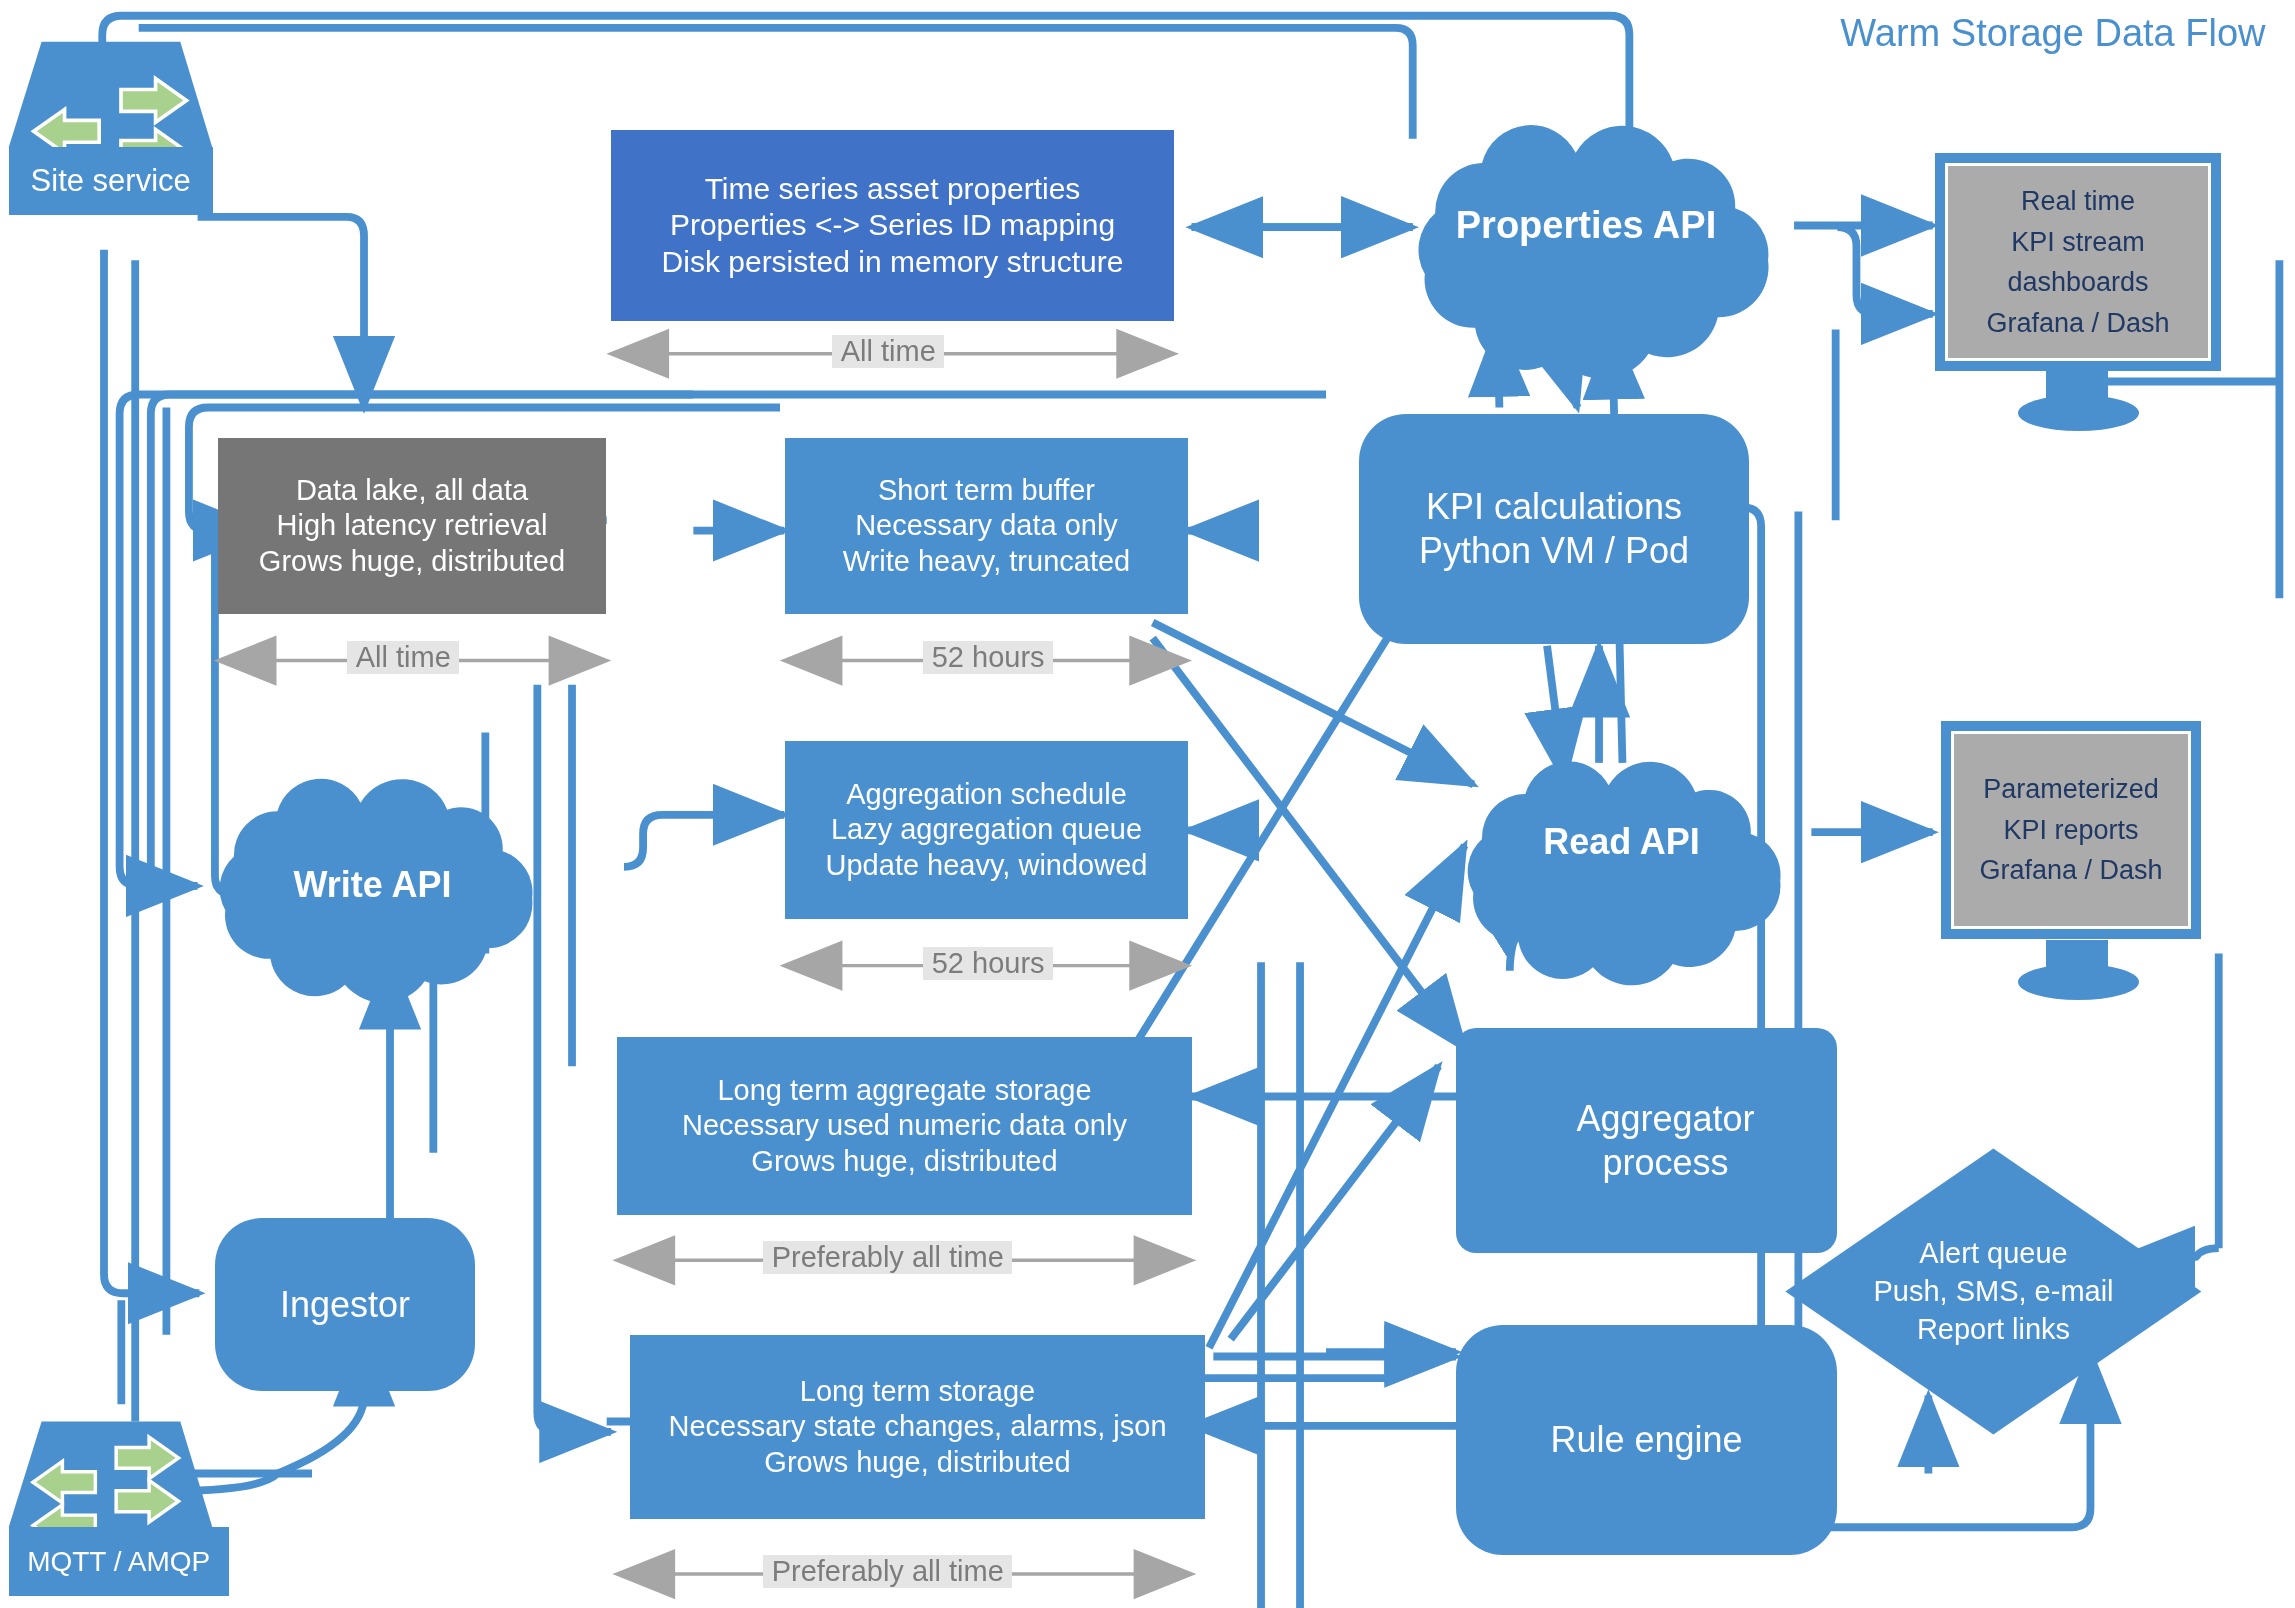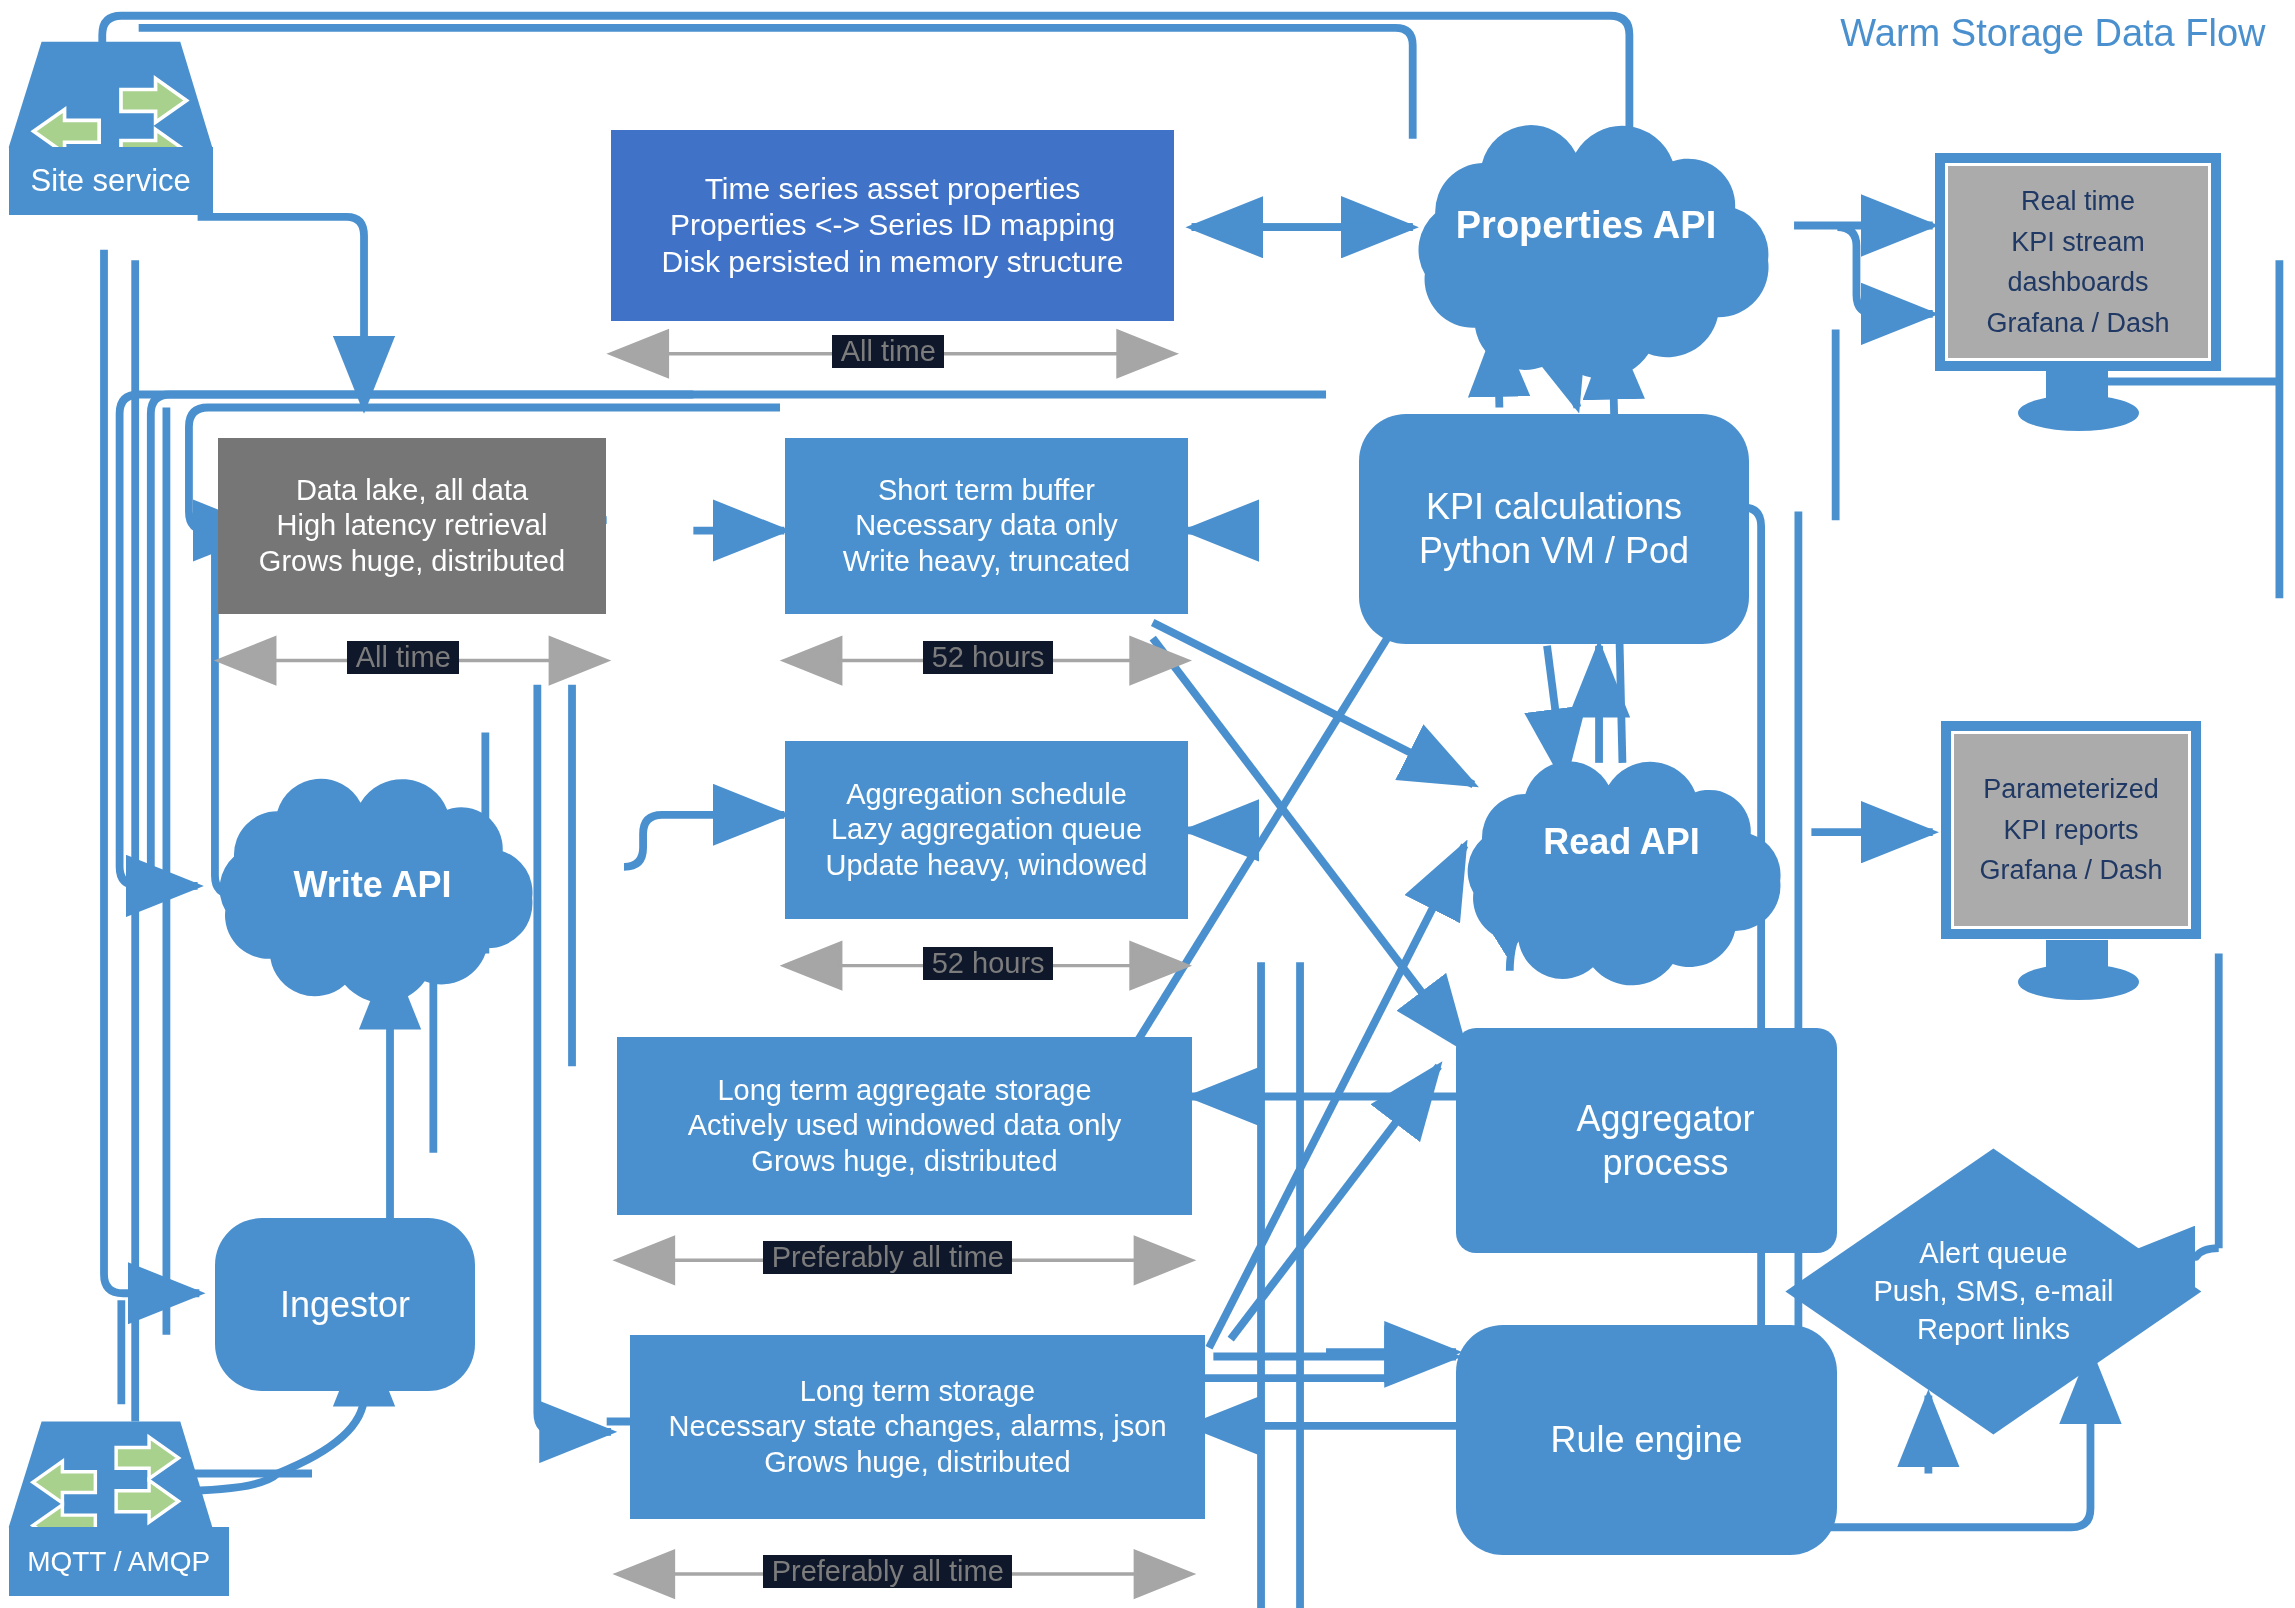--- a/index.html
+++ b/index.html
@@ -11,21 +11,21 @@
   svg.layer{position:absolute;left:0;top:0;width:2295px;height:1608px;overflow:visible;}
   .node{position:absolute;box-sizing:border-box;display:flex;align-items:center;justify-content:center;
         text-align:center;color:#ffffff;line-height:1.22;}
   .rect{background:#4A90CE;}
   .rect-dark{background:#4073C8;}
   .rect-gray{background:#767676;}
   .rounded{background:#4A90CE;border-radius:49px;}
   .node .txt{width:100%;padding:0 8.7px;}
   .cloudlabel{position:absolute;display:flex;align-items:center;justify-content:center;color:#fff;font-weight:bold;}
   .title{position:absolute;color:#4A90CE;}
-  .rangelbl{position:absolute;color:#7C7C7C;background:#0f172a;padding:0 8.7px;white-space:nowrap;}
+  .rangelbl{position:absolute;color:#7C7C7C;background:#e5e5e5;padding:0 8.7px;white-space:nowrap;}
   .mon-frame{position:absolute;background:#4A90CE;box-sizing:border-box;padding:10.4px;}
   .mon-screen{width:100%;height:100%;background:#ABABAB;border:3.5px solid #ffffff;box-sizing:border-box;
               display:flex;align-items:center;justify-content:center;text-align:center;color:#1F3864;line-height:1.5;}
   .mon-neck{position:absolute;background:#4A90CE;}
   .mon-base{position:absolute;background:#4A90CE;border-radius:50%;}
   .sw-label{position:absolute;background:#4A90CE;display:flex;align-items:center;justify-content:center;color:#fff;}
   .diamond-lbl{position:absolute;display:flex;align-items:center;justify-content:center;color:#fff;text-align:center;line-height:1.3;}
 </style>
 </head>
 <body>
@@ -298,21 +298,21 @@
         <div>Grafana / Dash</div>
       </div>
     </div>
   </div>
   <div class="mon-neck" style="left:2046px;top:940px;width:62px;height:38px;"></div>
   <div class="mon-base" style="left:2018px;top:964px;width:121px;height:36px;"></div>
 
   <div class="node rect" style="left:617px;top:1037px;width:575px;height:178px;font-size:29px;">
     <div class="txt">
       <div>Long term aggregate storage</div>
-      <div>Actively used windowed data only</div>
+      <div>Necessary used numeric data only</div>
       <div>Grows huge, distributed</div>
     </div>
   </div>
   <div class="rangelbl" style="left:763px;top:1241px;font-size:29px;">Preferably all time</div>
 
   <div class="node rounded" style="left:1456px;top:1028px;width:381px;height:225px;font-size:36px;border-radius:20px;padding-left:38px;">
     <div class="txt">
       <div>Aggregator</div>
       <div>process</div>
     </div>

